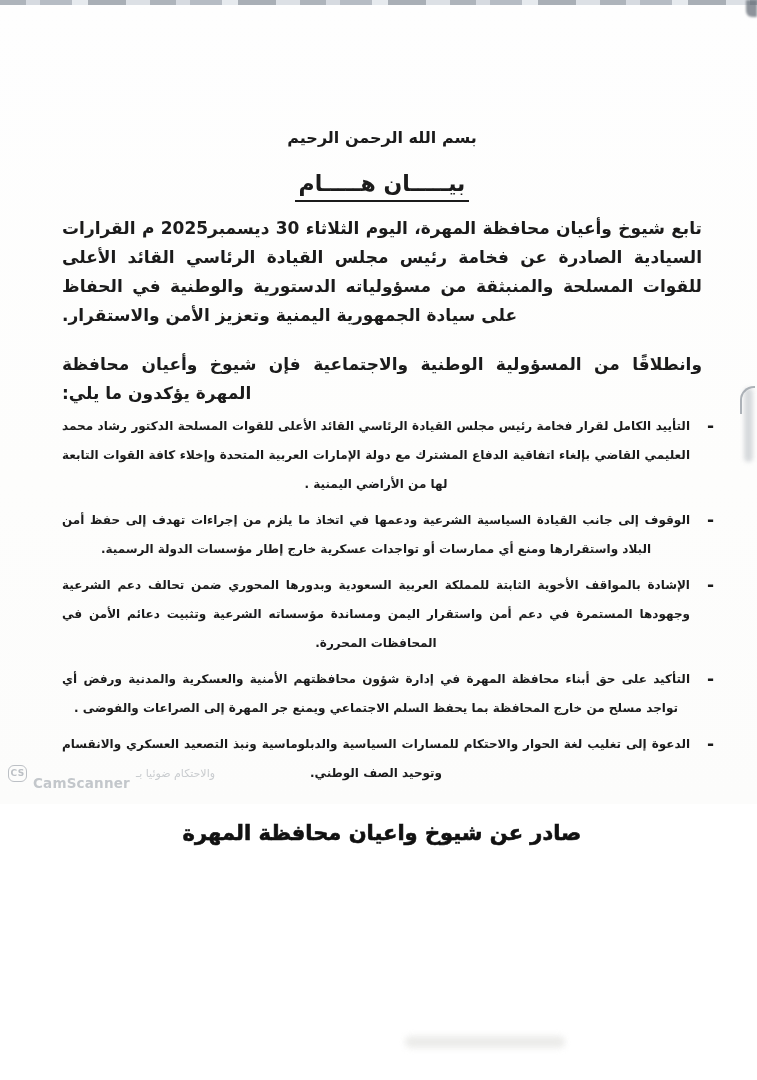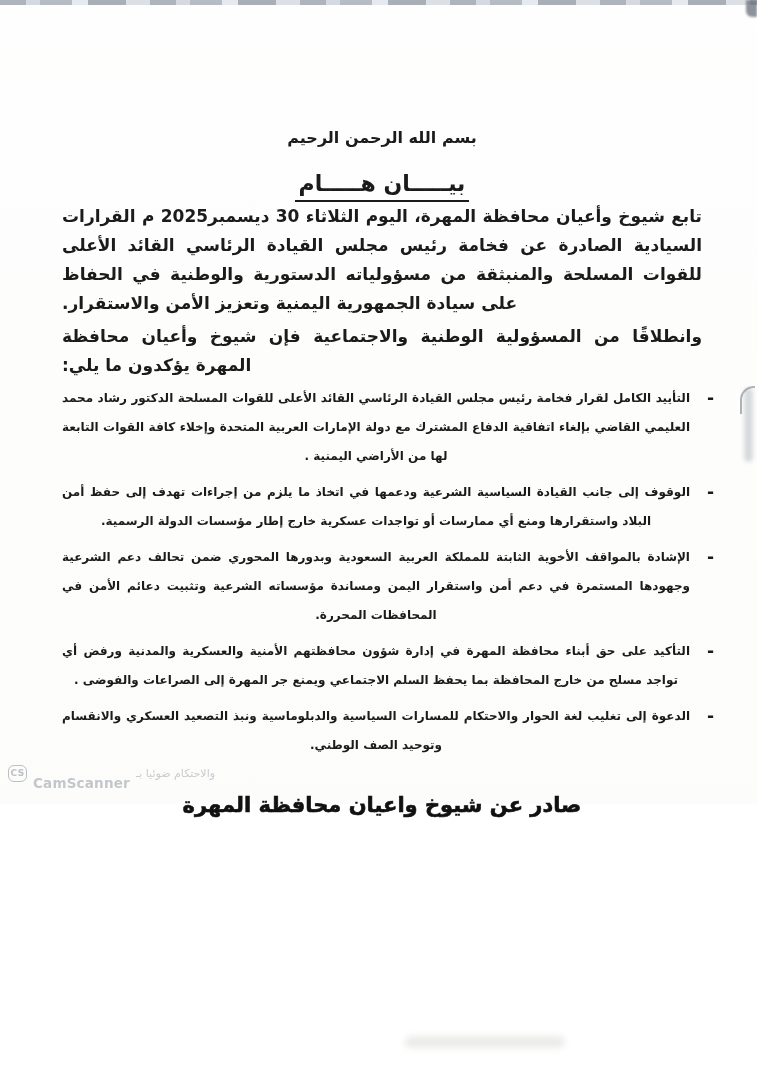--- a/index.html
+++ b/index.html
@@ -59,22 +59,22 @@
     font-size:22px;
     padding:0 4px 4px 4px;
     border-bottom:2.6px solid #1b1b1b;
     letter-spacing:.5px;
   }
   .para{
     font-size:17px;line-height:29px;
     text-align:justify;text-align-last:left;
     margin:0;
   }
-  .para.intro{margin-top:0;}
-  .para.context{margin-top:4px;}
+  .para.intro{margin-top:12px;}
+  .para.context{margin-top:20px;}
   .bullets{margin-top:4px;}
   .bullet{position:relative;margin:0 12px 7px 0;}
   .bullet .dash{
     position:absolute;right:-24px;top:0;
     font-size:17px;line-height:29px;
   }
   .bullet-text{
     display:block;
     font-size:12px;line-height:29px;
     text-align:justify;text-align-last:center;

